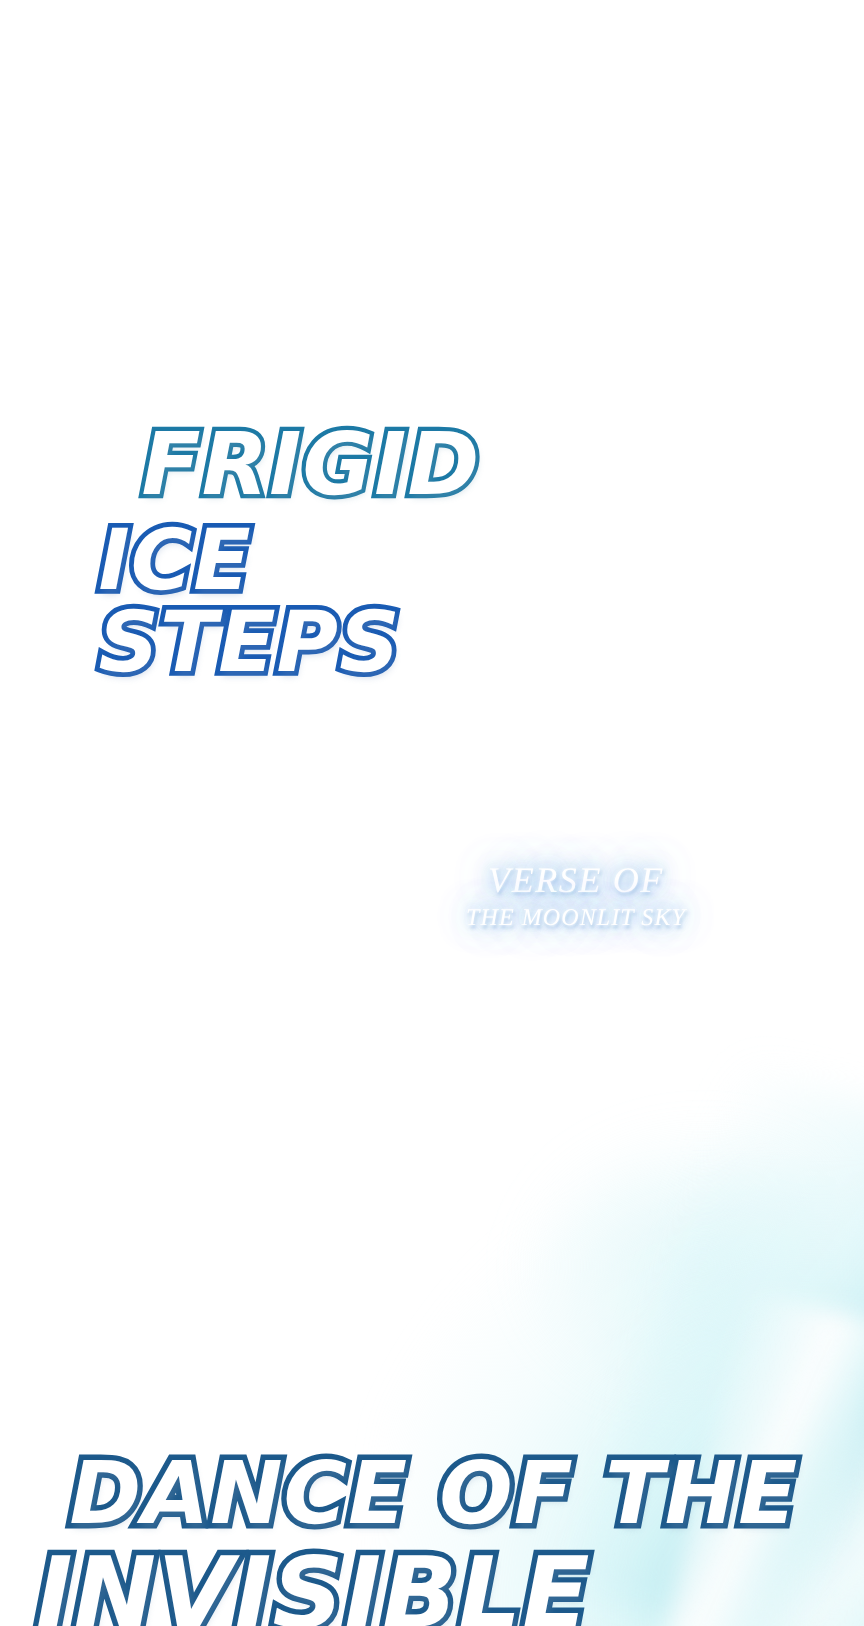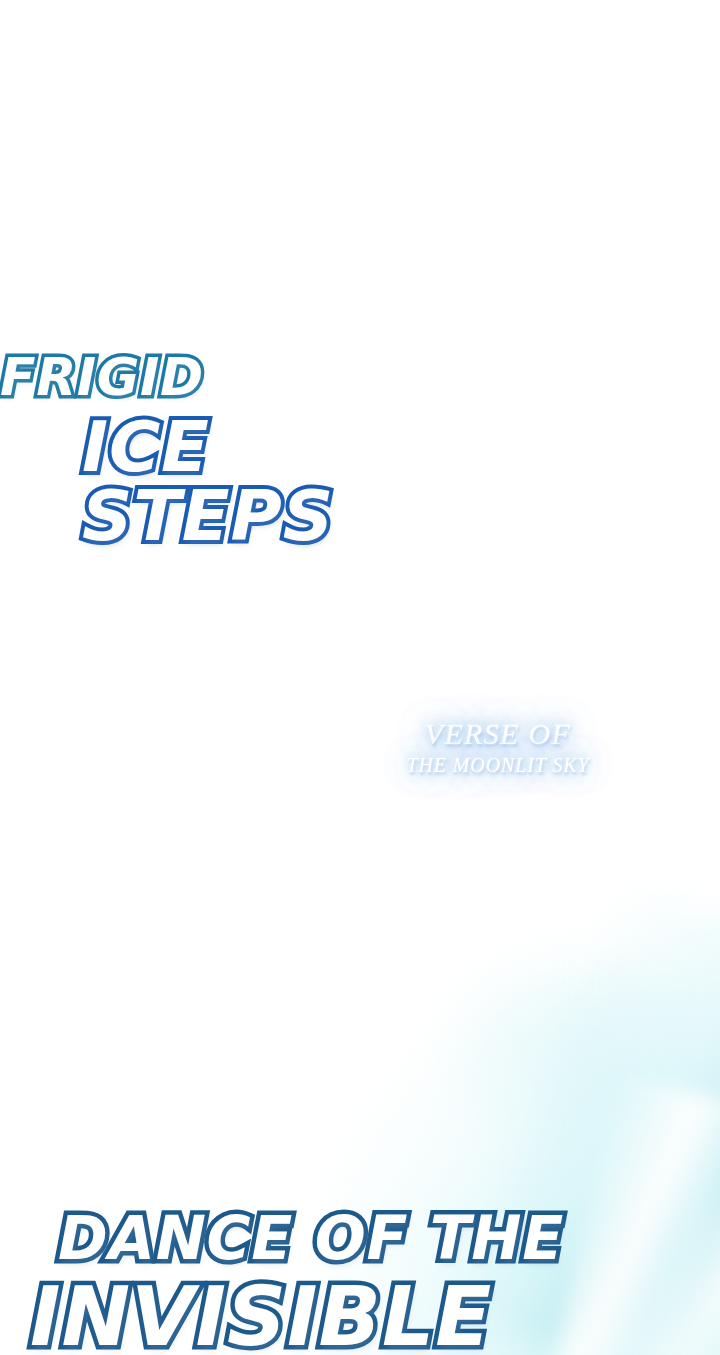--- a/index.html
+++ b/index.html
@@ -92,24 +92,25 @@
     top: 352px;
     width: 470px;
   }
   .skill-one .line {
     position: relative;
     text-align: left;
   }
 
   .title-frigid {
     display: block;
+    margin-left: 118px;
     font-family: "DejaVu Sans", sans-serif;
     font-weight: 700;
     font-style: italic;
-    font-size: 52px;
+    font-size: 72px;
     line-height: 0.98;
     letter-spacing: 0.012em;
     color: #ffffff;
     -webkit-text-stroke: 7px #1d7aa6;
     paint-order: stroke fill;
     text-shadow:
        0 0 2px rgba(29,122,166,0.55),
        2px 3px 5px rgba(120,160,180,0.30);
   }
 
@@ -127,21 +128,21 @@
     -webkit-text-stroke: 8px #1a5cb4;
     paint-order: stroke fill;
     text-shadow:
        0 0 2px rgba(26,92,180,0.55),
        2px 4px 6px rgba(110,140,185,0.32);
   }
 
   
   .skill-two {
     position: absolute;
-    left: 308px;
+    left: 290px;
     top: 716px;
     width: 380px;
     text-align: center;
   }
   .glow-line {
     display: block;
     font-family: "Liberation Serif", "DejaVu Serif", serif;
     font-style: italic;
     font-weight: 400;
     color: #ffffff;
@@ -175,21 +176,21 @@
     line-height: 1.0;
     letter-spacing: 0.012em;
     -webkit-text-stroke: 9px #1d5a8c;
     paint-order: stroke fill;
     text-shadow:
        0 0 2px rgba(29,90,140,0.5),
        2px 4px 6px rgba(120,150,180,0.30);
   }
   .title-dance {
     margin-left: 58px;
-    font-size: 60px;
+    font-size: 72px;
   }
   .title-invisible {
     margin-left: 30px;
     margin-top: 8px;
     font-size: 82px;
   }
 </style>
 </head>
 <body>
 

